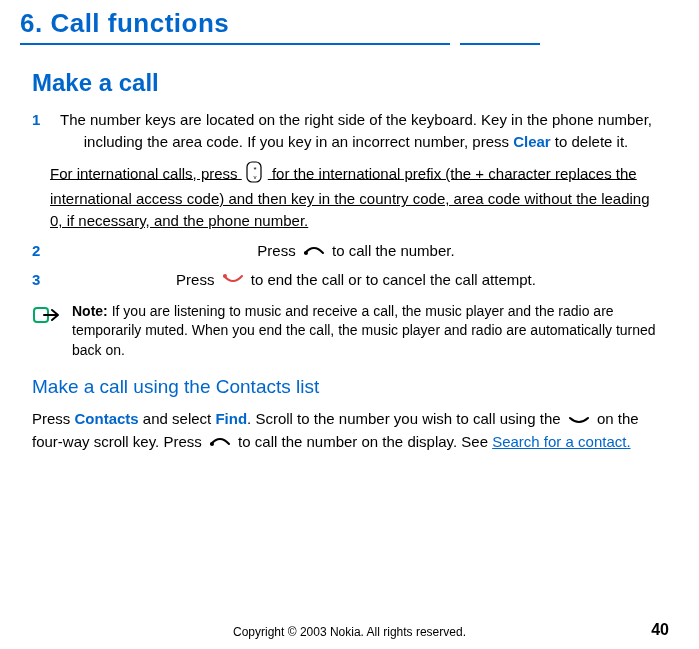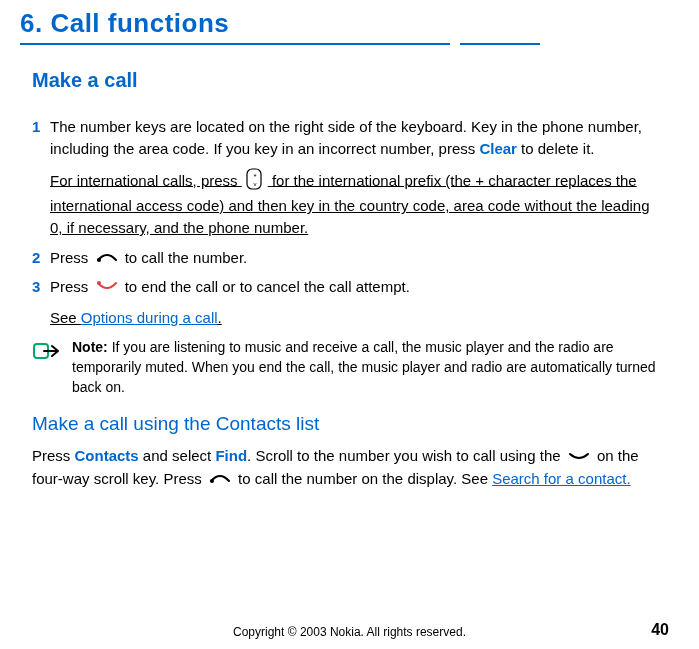--- a/index.html
+++ b/index.html
@@ -36,23 +36,23 @@
   .hr-gap {
     flex: 0 0 10px;
   }
   .hr-blue-short {
     height: 2px;
     background: #0066cc;
     flex: 0 0 80px;
   }
   .section-heading {
     color: #0066cc;
-    font-size: 20px;
-    font-weight: bold;
-    margin: 12px 0 24px 12px;
+    font-size: 24px;
+    font-weight: bold;
+    margin: 12px 0 12px 12px;
   }
   .sub-heading {
     color: #0066cc;
     font-size: 19px;
     font-weight: normal;
     margin: 16px 0 10px 12px;
   }
   .step {
     display: flex;
     margin: 6px 0 6px 12px;
@@ -60,20 +60,21 @@
     line-height: 1.45;
   }
   .step-num {
     color: #0066cc;
     font-weight: bold;
     flex: 0 0 18px;
     font-size: 15px;
   }
   .step-body {
     flex: 1;
+    text-align: center;
   }
   .para {
     margin: 8px 0 8px 30px;
     font-size: 15px;
     line-height: 1.45;
     text-decoration: underline;
   }
   .plain-para {
     margin: 8px 0 8px 12px;
     font-size: 15px;
@@ -179,23 +180,20 @@
       <span class="icon-inline">
         <svg width="22" height="14" viewBox="0 0 22 14">
           <path d="M2 4 Q11 14 20 4" fill="none" stroke="#d44" stroke-width="2" stroke-linecap="round"></path>
           <circle cx="3" cy="4" r="2" fill="#d44"></circle>
         </svg>
       </span>
       <span> to end the call or to cancel the call attempt.</span>
     </div>
   </div>
 
-  <div class="para">
-    <span>See </span><span class="link">Options during a call</span><span>.</span>
-  </div>
 
   <div class="note-row">
     <div class="note-icon">
       <svg width="30" height="22" viewBox="0 0 30 22">
         <rect x="2" y="4" width="14" height="14" rx="3" fill="none" stroke="#0a6" stroke-width="2"></rect>
         <path d="M12 11 L26 11 M20 6 L26 11 L20 16" fill="none" stroke="#000" stroke-width="2" stroke-linecap="round" stroke-linejoin="round"></path>
       </svg>
     </div>
     <div class="note-body">
       <span class="bold">Note:</span><span> If you are listening to music and receive a call, the music player and the radio are temporarily muted. When you end the call, the music player and radio are automatically turned back on.</span>

